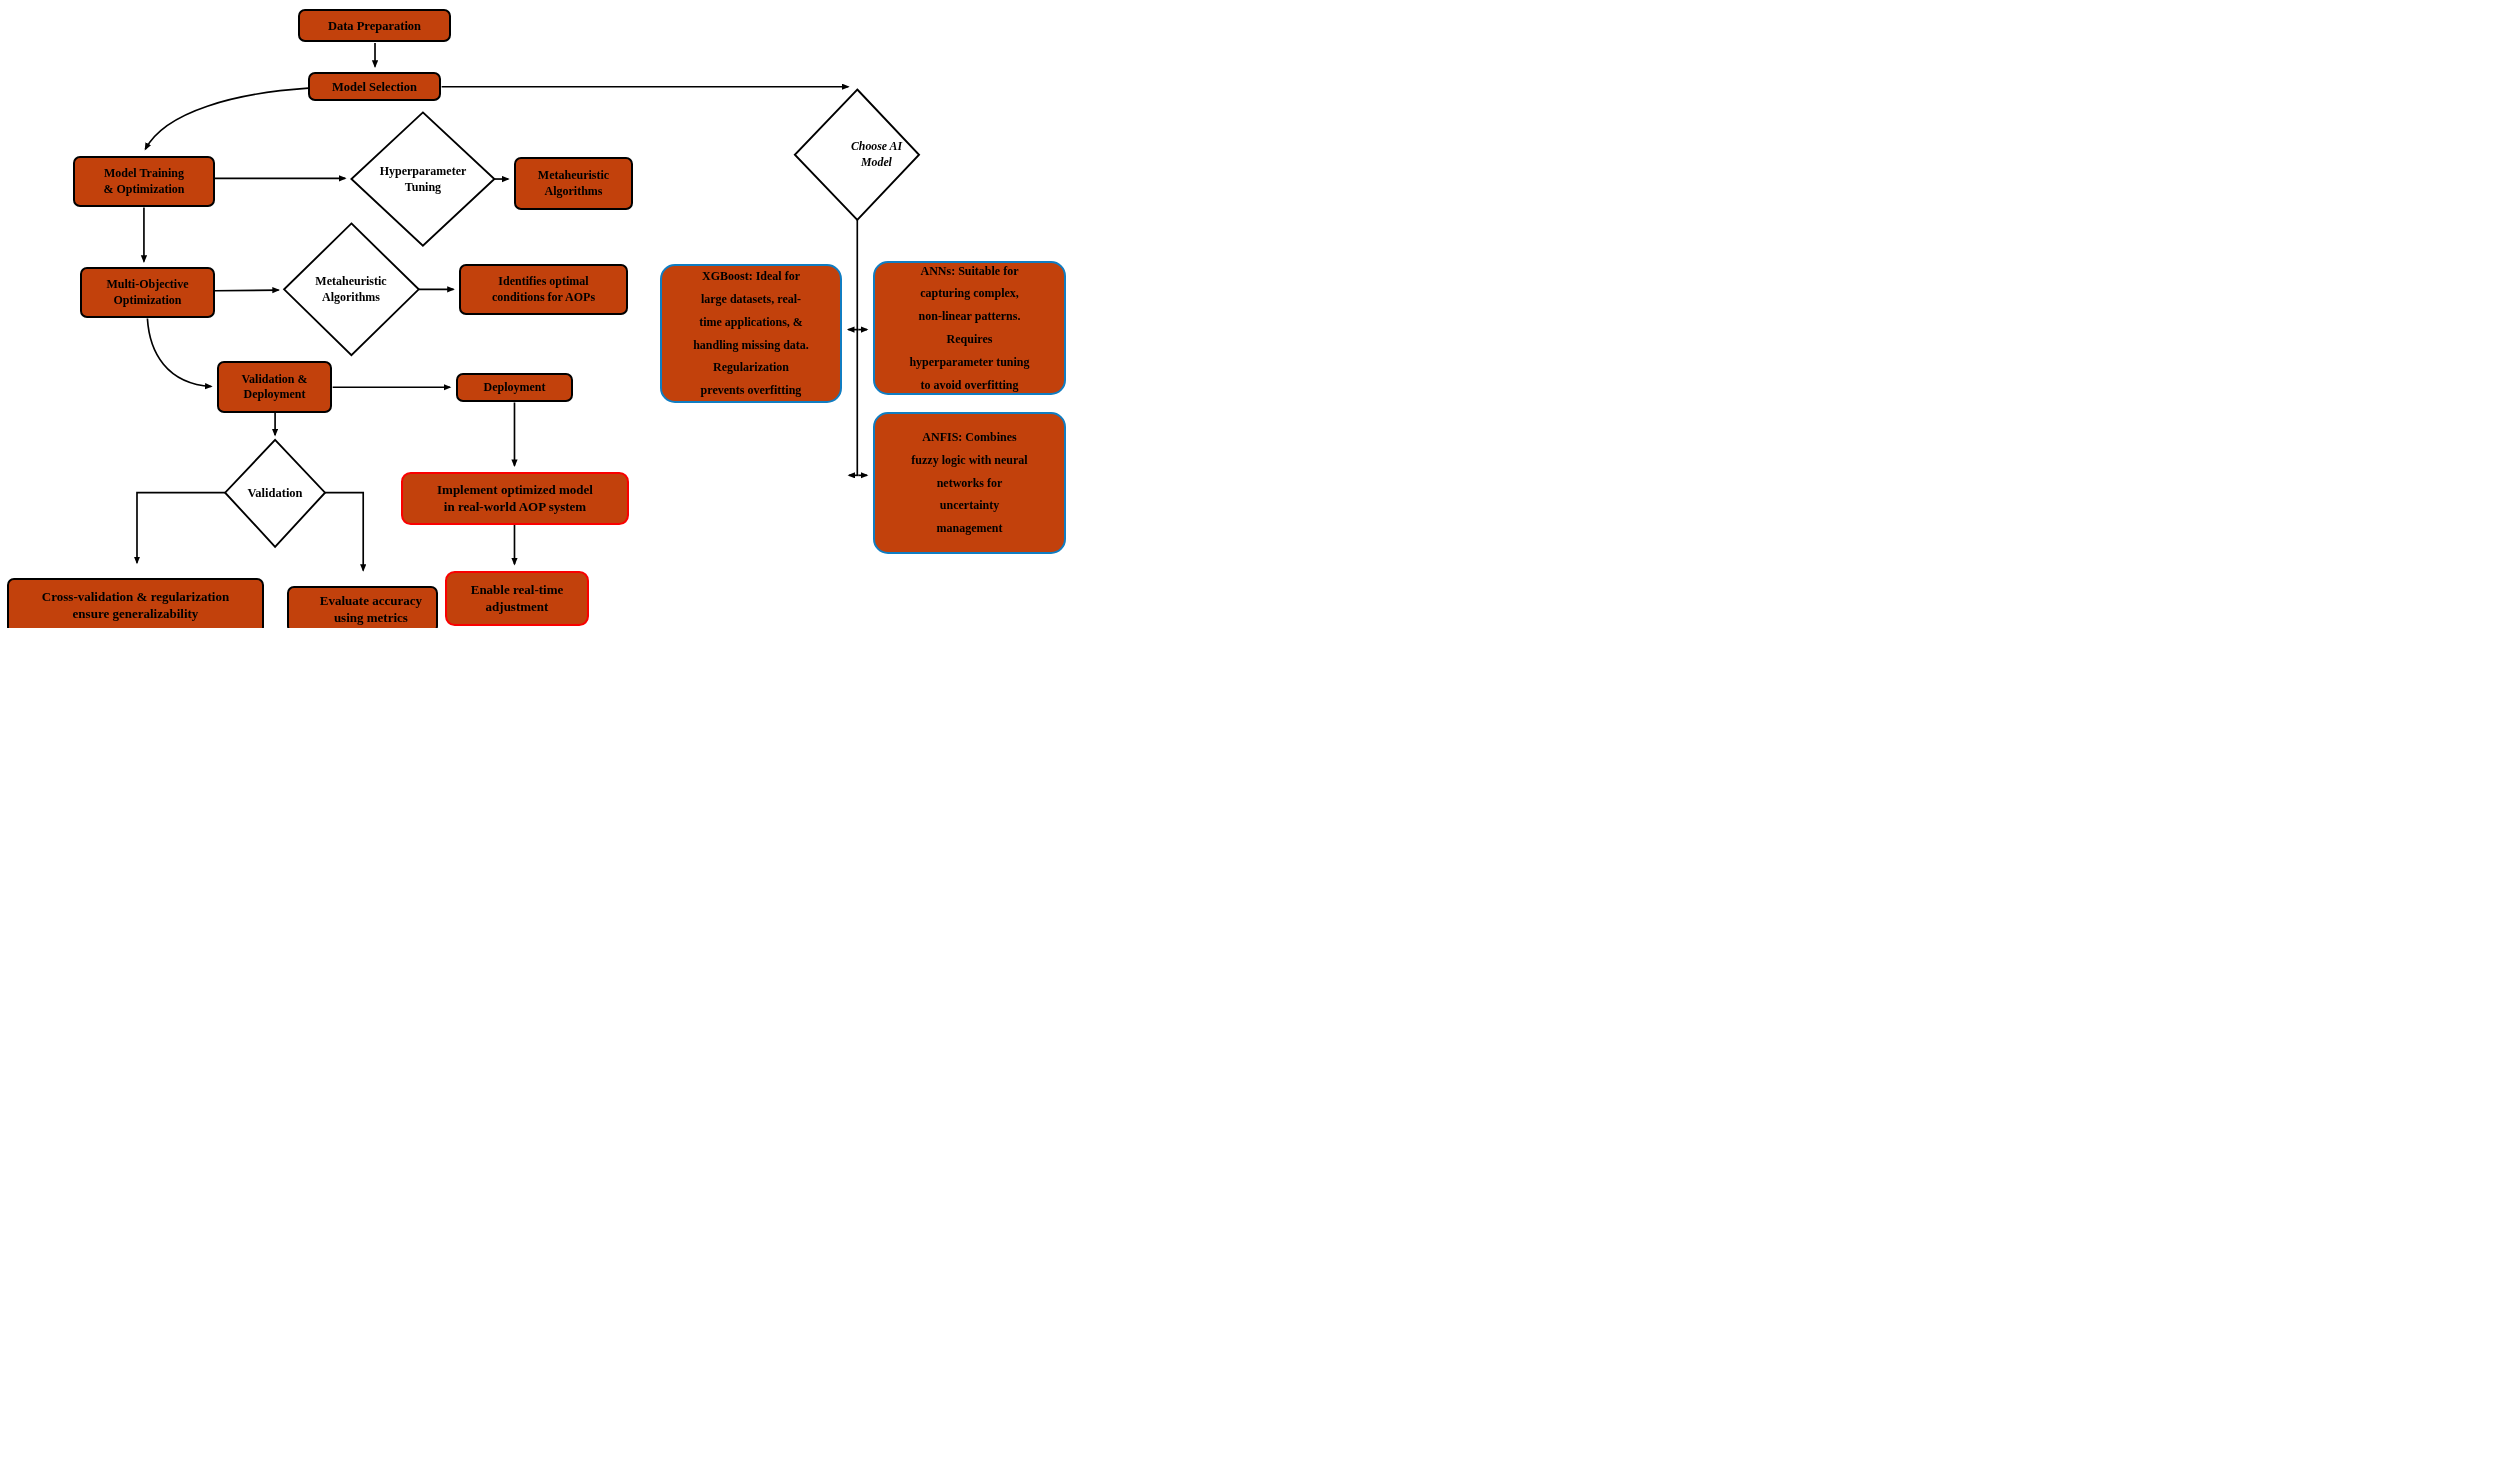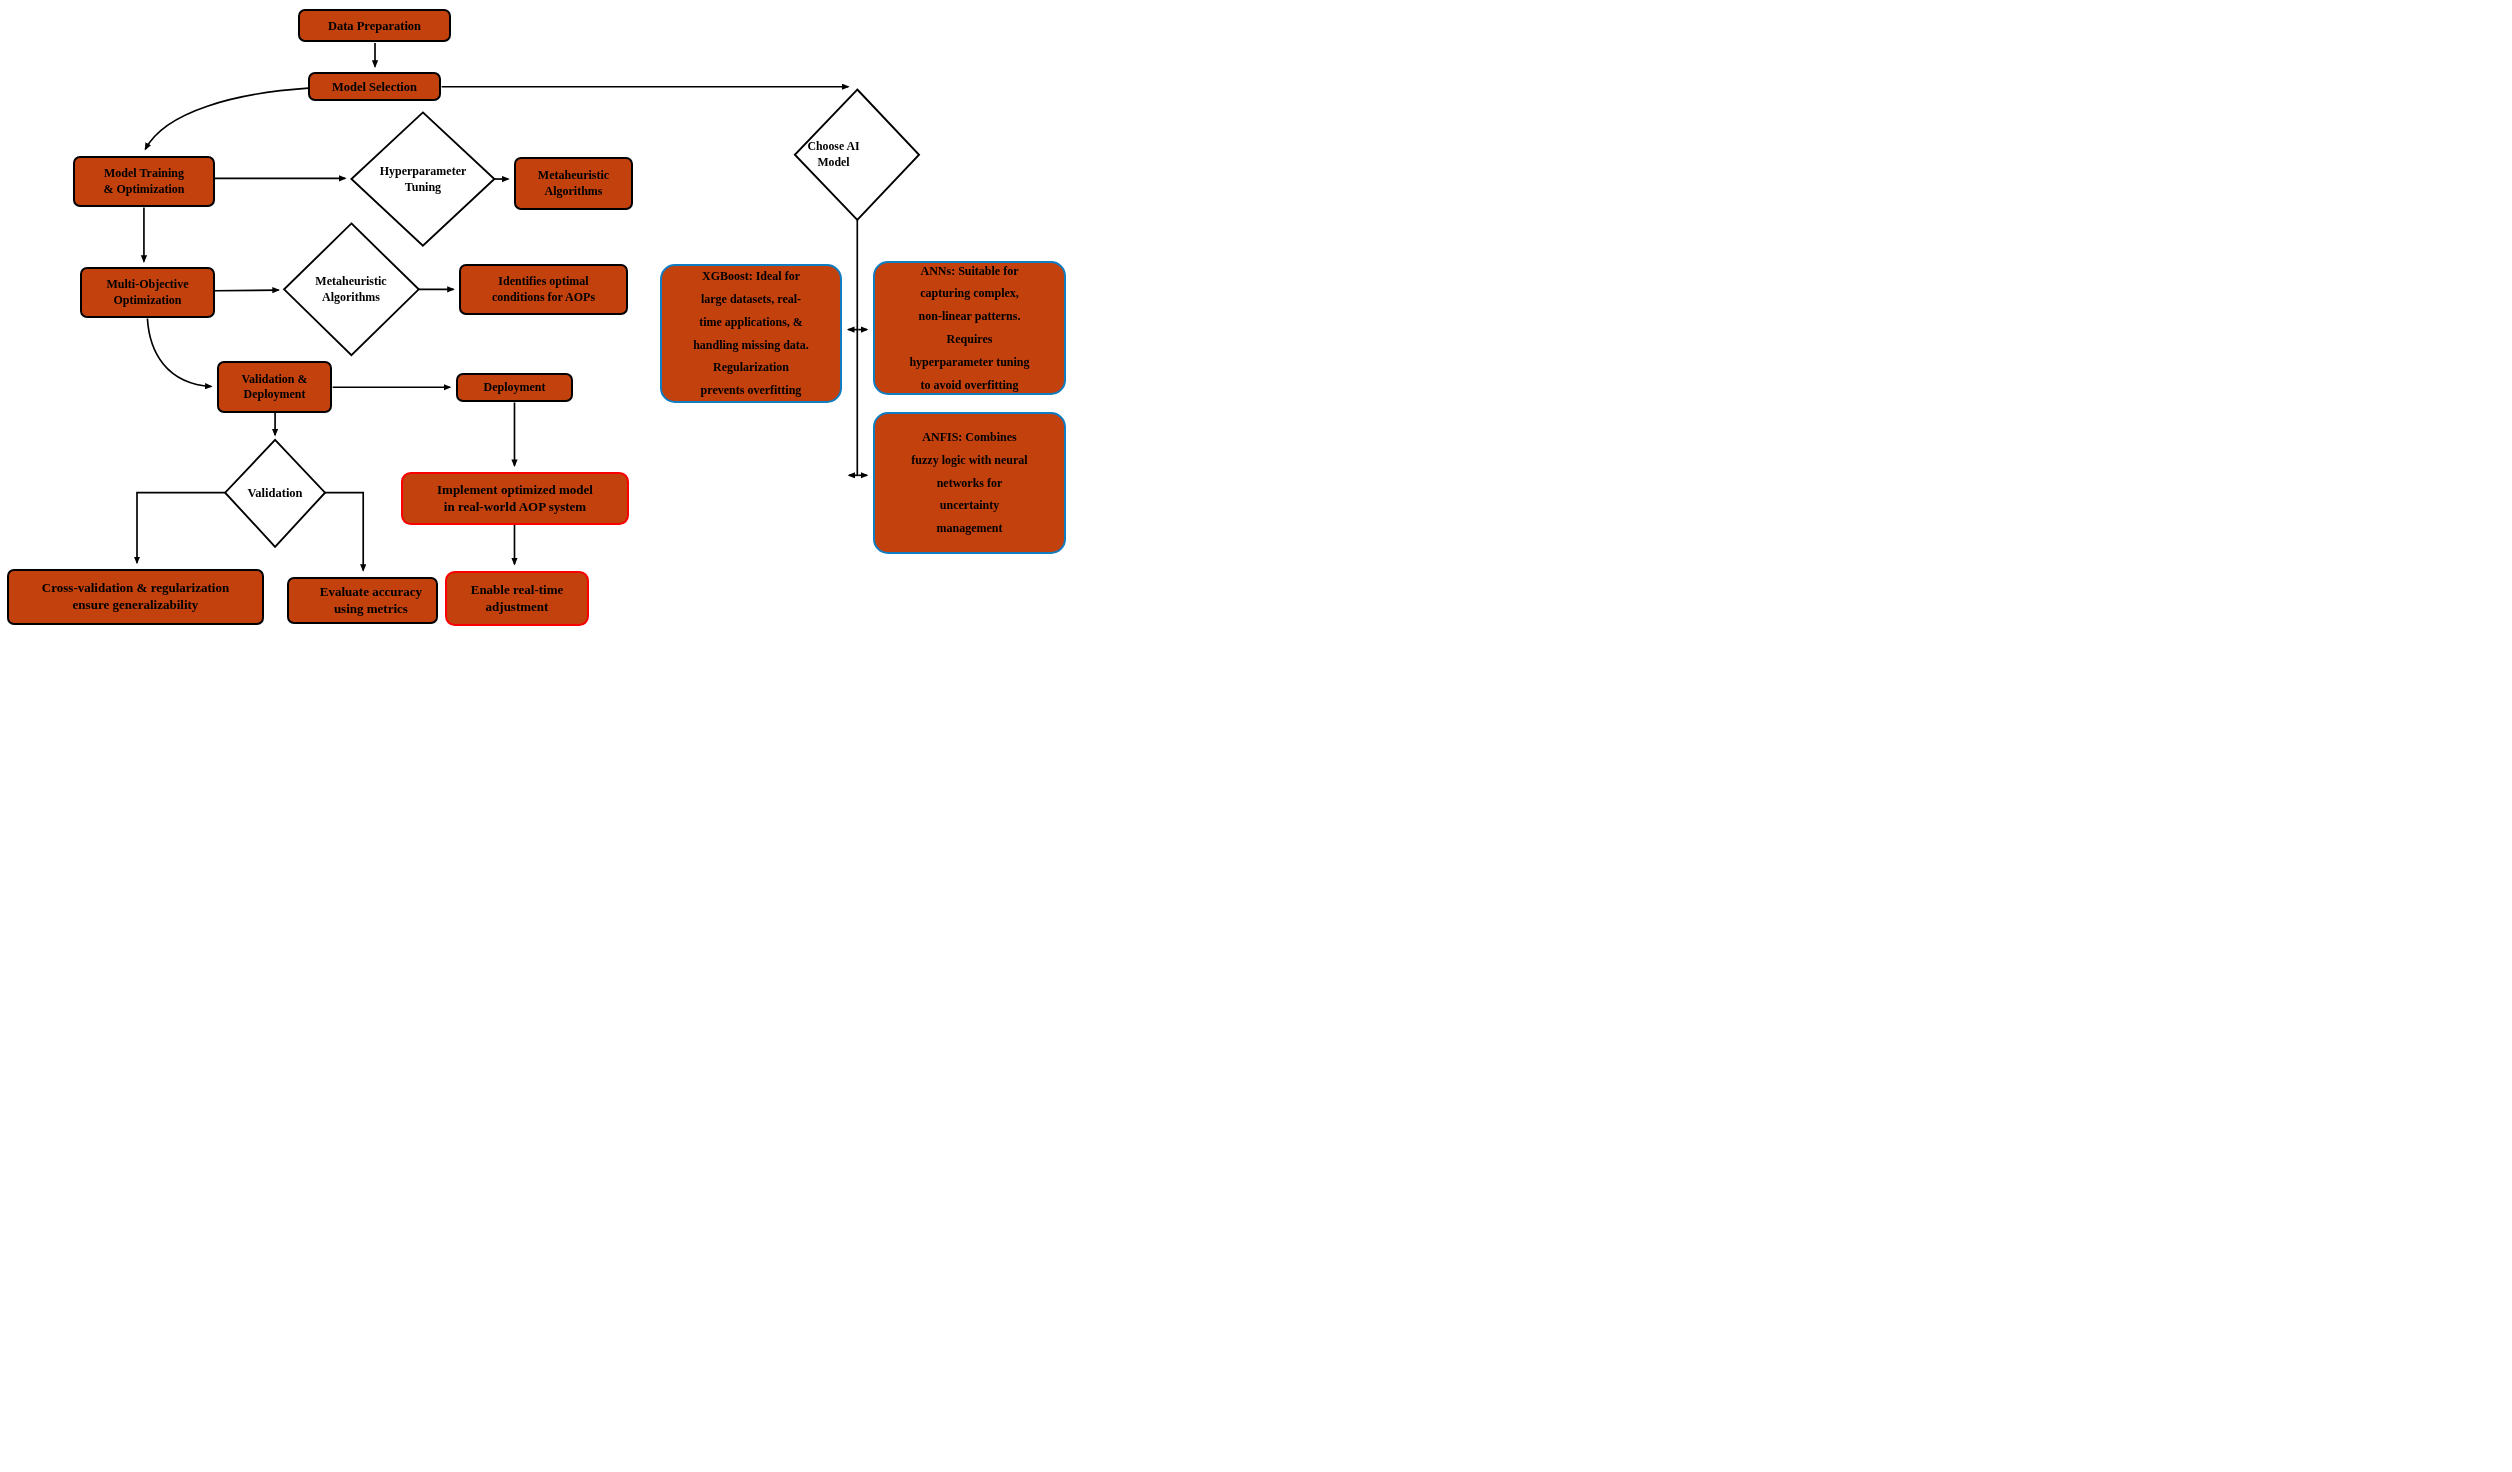--- a/index.html
+++ b/index.html
@@ -9,21 +9,21 @@
   }
   #connectors{position:absolute;left:0;top:0;width:1072px;height:628px;}
   .node,.red-node,.blue-card,.dlabel{
     position:absolute;display:flex;align-items:center;justify-content:center;
     text-align:center;white-space:pre-line;box-sizing:border-box;background:#c2410c;
   }
   .node{
     border:2.1px solid #000000;border-radius:7px;font-size:12px;line-height:1.28;
     padding:1.4px 4.2px;
   }
-  .node.wide{font-size:13px;}
+  .node.wide{font-size:13px;margin-top:9px;}
   .red-node{
     border:2.4px solid #fa0000;border-radius:9.7px;font-size:13px;line-height:1.3;
     padding:1.4px 5.6px;
     text-align:center;
   }
   .blue-card{
     border:2.8px solid #107dc2;border-radius:15px;font-size:12px;line-height:1.9;
     padding:2.8px 5.6px;
   }
   .dlabel{
@@ -105,21 +105,21 @@
 adjustment</div>
 
   <div class="dlabel" style="left:364px;top:160px;width:118px;height:39px;">Hyperparameter
 Tuning</div>
 
   <div class="dlabel" style="left:292px;top:270px;width:118px;height:39px;">Metaheuristic
 Algorithms</div>
 
   <div class="dlabel" style="left:230px;top:484px;width:90px;height:18px;font-size:12.5px;">Validation</div>
 
-  <div class="dlabel" style="left:785px;top:136px;width:97px;height:37px;font-size:11.8px;">Choose AI
+  <div class="dlabel" style="left:828px;top:136px;width:97px;height:37px;font-size:11.8px;font-style:italic;">Choose AI
 Model</div>
 
   <div class="blue-card" style="left:660px;top:264px;width:182px;height:139px;">XGBoost: Ideal for
 large datasets, real-
 time applications, &amp;
 handling missing data.
 Regularization
 prevents overfitting</div>
 
   <div class="blue-card" style="left:873px;top:261px;width:193px;height:134px;">ANNs: Suitable for

